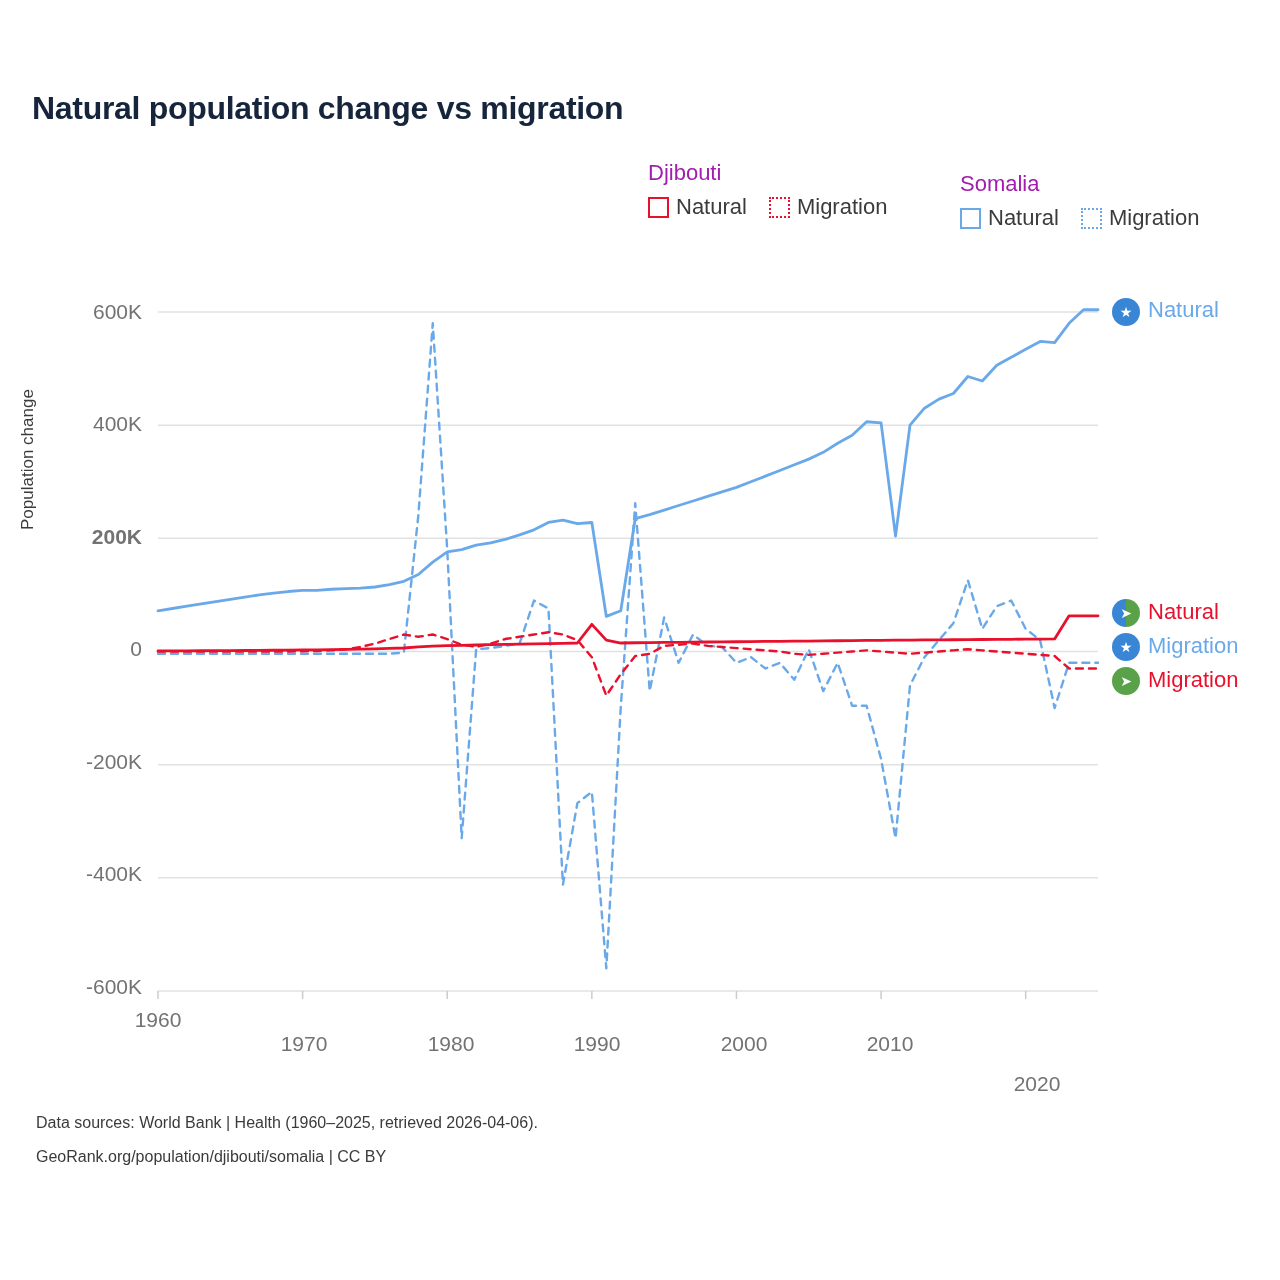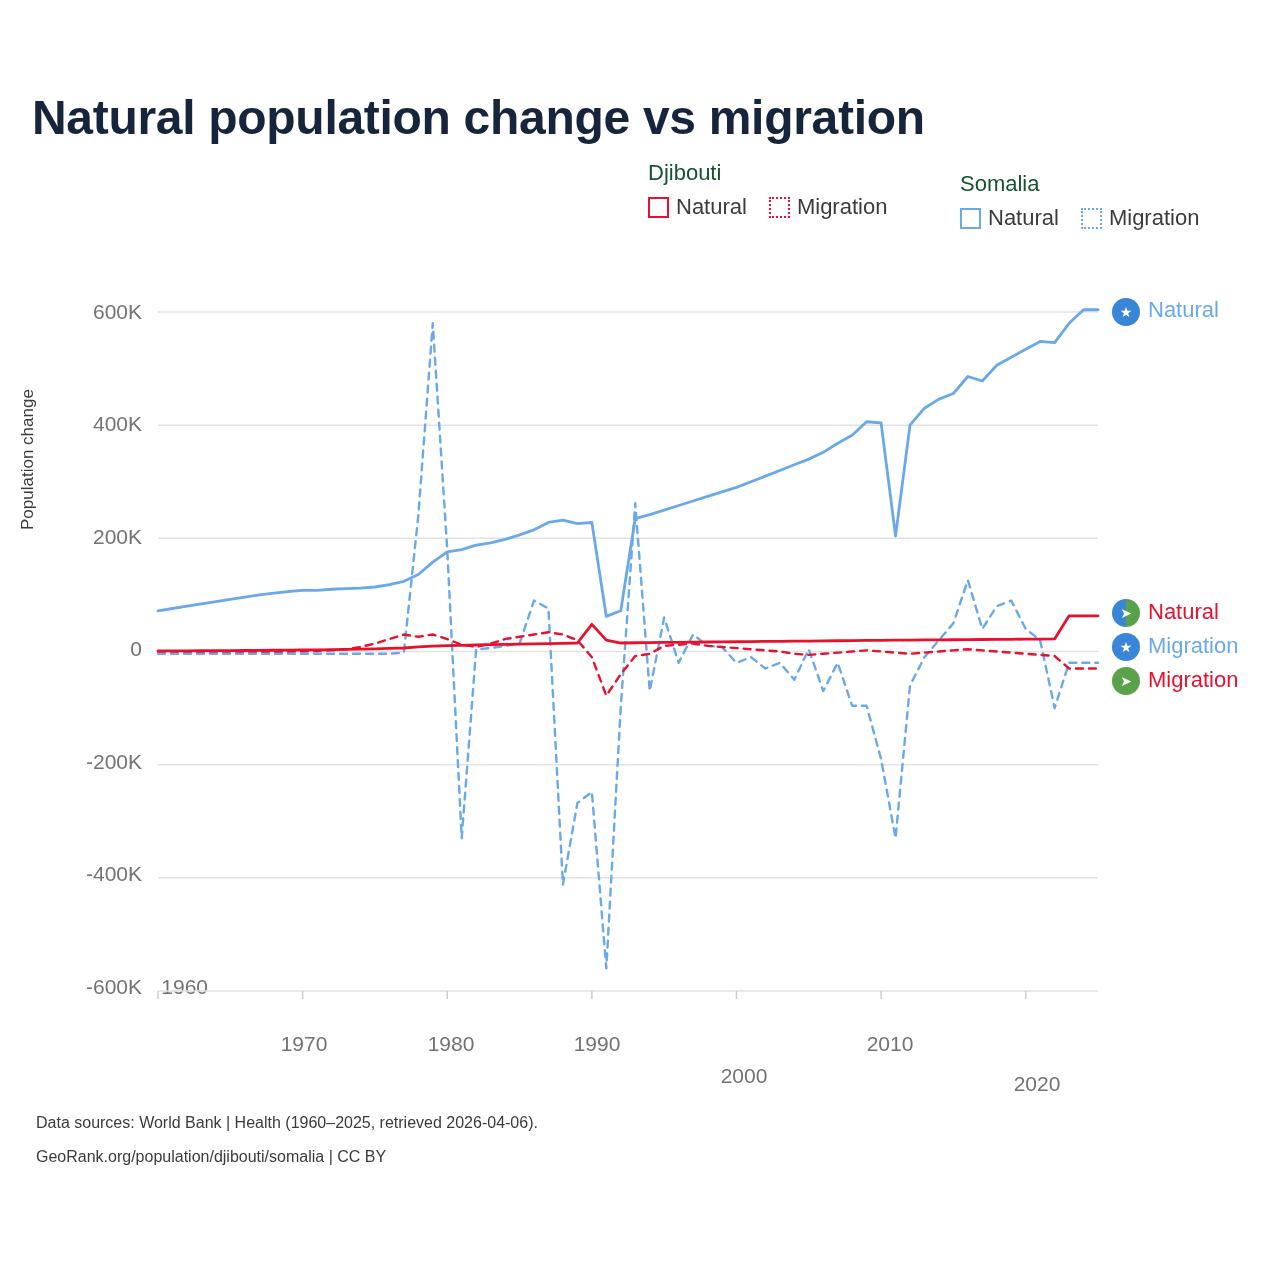--- a/index.html
+++ b/index.html
@@ -16,42 +16,42 @@
     position: relative;
   }
   #chart-root {
     position: absolute;
     inset: 0;
   }
   .title {
     position: absolute;
     left: 32px;
     top: 90px;
-    font-size: 48px;
+    font-size: 32px;
     font-weight: bold;
     color: #16253c;
     letter-spacing: -0.3px;
   }
   
   .legend {
     position: absolute;
     left: 640px;
     top: 160px;
     width: 620px;
     height: 90px;
   }
   .legend-group {
     position: absolute;
     top: 0;
   }
   .legend-group.djibouti { left: 8px; }
   .legend-group.somalia  { left: 320px; margin-top: 11px; }
   .legend-country {
     font-size: 22px;
-    color: #14532d;
+    color: #a21caf;
     margin-bottom: 8px;
     white-space: nowrap;
   }
   .legend-items {
     display: flex;
     flex-direction: row;
     align-items: center;
     gap: 22px;
   }
   .legend-item {
@@ -164,31 +164,31 @@
           <span class="legend-label">Migration</span>
         </div>
       </div>
     </div>
   </div>
 
   <div class="y-axis-title">Population change</div>
 
   <div class="tick-label ytick" style="left:42px; top:300px; width:100px;">600K</div>
   <div class="tick-label ytick" style="left:42px; top:412px; width:100px;">400K</div>
-  <div class="tick-label ytick" style="left:42px; top:525px; width:100px;">200K</div>
+  <div class="tick-label ytick" style="left:42px; top:525px; width:100px;font-weight:bold;">200K</div>
   <div class="tick-label ytick" style="left:42px; top:637px; width:100px;">0</div>
   <div class="tick-label ytick" style="left:42px; top:750px; width:100px;">-200K</div>
   <div class="tick-label ytick" style="left:42px; top:862px; width:100px;">-400K</div>
   <div class="tick-label ytick" style="left:42px; top:975px; width:100px;">-600K</div>
 
-  <div class="tick-label xtick" style="left:108px; top:975px; width:100px;text-align:right;">1960</div>
+  <div class="tick-label xtick" style="left:108px; top:1008px; width:100px;">1960</div>
   <div class="tick-label xtick" style="left:254px; top:1032px; width:100px;">1970</div>
   <div class="tick-label xtick" style="left:401px; top:1032px; width:100px;">1980</div>
   <div class="tick-label xtick" style="left:547px; top:1032px; width:100px;">1990</div>
-  <div class="tick-label xtick" style="left:694px; top:1032px; width:100px;margin-top:32px;">2000</div>
+  <div class="tick-label xtick" style="left:694px; top:1032px; width:100px;">2000</div>
   <div class="tick-label xtick" style="left:840px; top:1032px; width:100px;">2010</div>
   <div class="tick-label xtick" style="left:987px; top:1072px; width:100px;">2020</div>
 
   <svg id="plot" width="1280" height="1280" style="position:absolute; left:0; top:0;">
       <line x1="158" x2="1098" y1="312" y2="312" stroke="#e2e2e2" stroke-width="1.5"></line>
       <line x1="158" x2="1098" y1="425.16666666666663" y2="425.16666666666663" stroke="#e2e2e2" stroke-width="1.5"></line>
       <line x1="158" x2="1098" y1="538.3333333333334" y2="538.3333333333334" stroke="#e2e2e2" stroke-width="1.5"></line>
       <line x1="158" x2="1098" y1="651.5" y2="651.5" stroke="#e2e2e2" stroke-width="1.5"></line>
       <line x1="158" x2="1098" y1="764.6666666666667" y2="764.6666666666667" stroke="#e2e2e2" stroke-width="1.5"></line>
       <line x1="158" x2="1098" y1="877.8333333333334" y2="877.8333333333334" stroke="#e2e2e2" stroke-width="1.5"></line>

